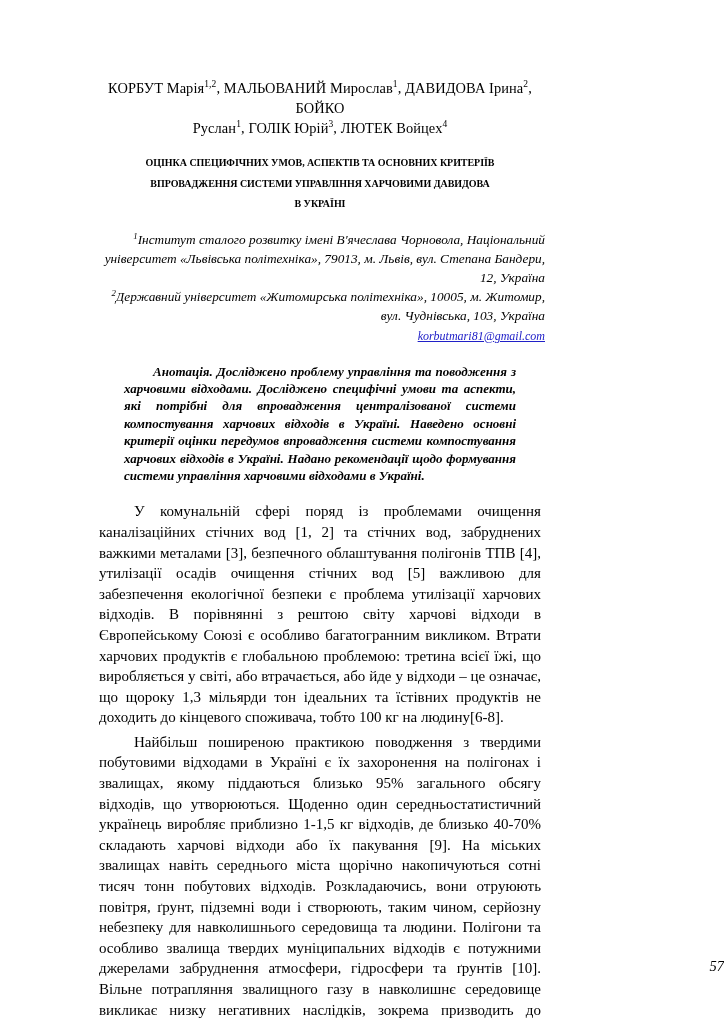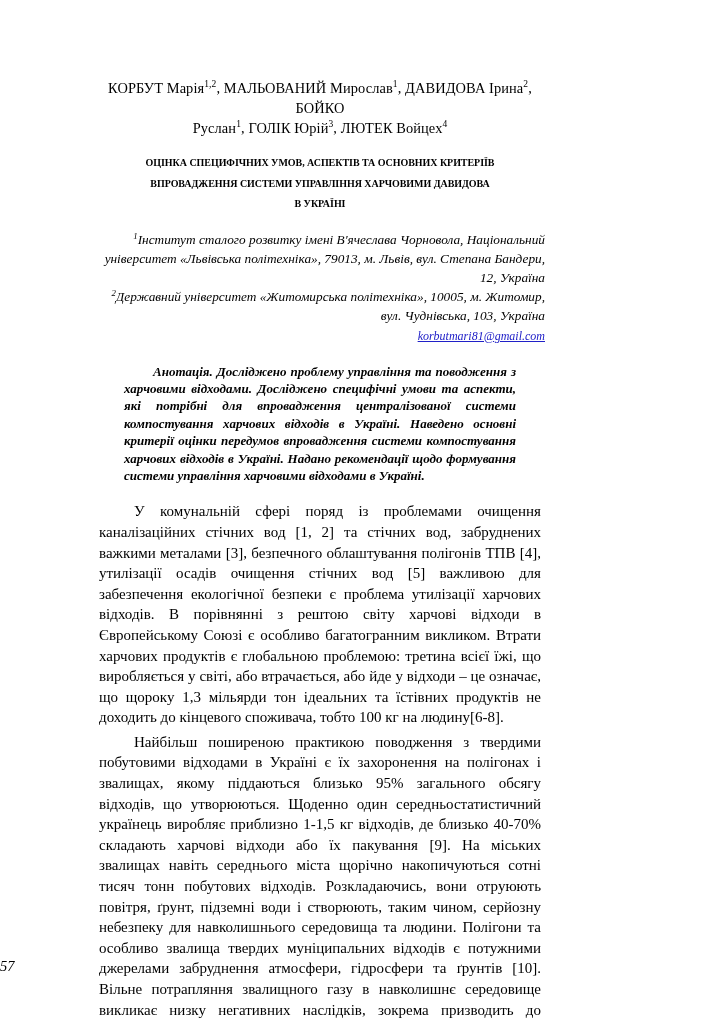--- a/index.html
+++ b/index.html
@@ -96,21 +96,21 @@
     margin: 4px;
     text-indent: 35px;
   }
 
   
   .page-number {
     position: absolute;
     left: 0;
     right: 0;
     top: 958px;
-    text-align: left;
+    text-align: right;
     font-size: 14.5px;
     font-style: italic;
   }
 </style>
 </head>
 <body>
 
 <div class="page">
 
   <div class="authors">

